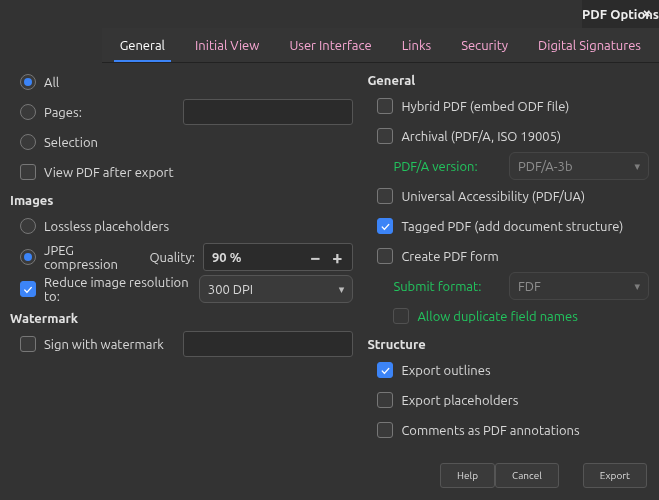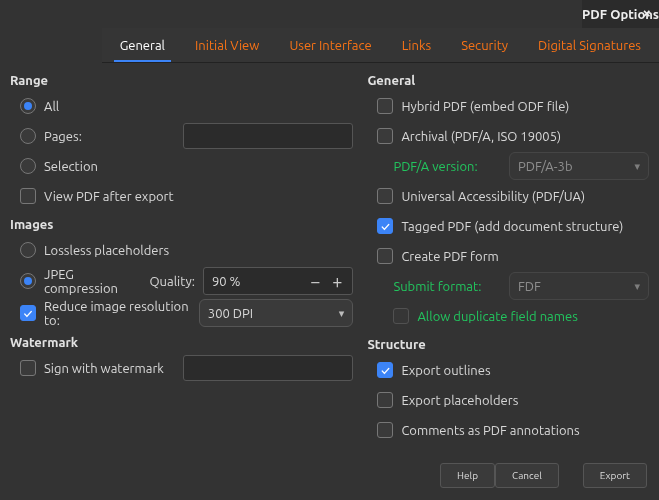--- a/index.html
+++ b/index.html
@@ -1,37 +1,37 @@
 <!DOCTYPE html>
 <html><head>
 <meta charset="utf-8">
 <style>
 * { box-sizing: border-box; margin: 0; padding: 0; font-family: -apple-system, "Segoe UI", Ubuntu, Cantarell, sans-serif; }
 html, body { width: 659px; height: 500px; background: #2a2a2a; color: #d8d8d8; font-size: 13px; overflow: hidden; }
 .window { width: 659px; height: 500px; background: #333333; display: flex; flex-direction: column; align-items: flex-end; }
 .titlebar { height: 28px; background: #2b2b2b; display: flex; align-items: center; justify-content: center; position: relative; font-weight: bold; color: #eee; }
 .titlebar .close { position: absolute; right: 8px; top: 4px; cursor: pointer; color: #eee; font-size: 15px; }
 .tabbar { display: flex; background: #353535; border-bottom: 1px solid #222; padding: 4px 12px 0 12px; gap: 18px; }
-.tab { padding: 6px 6px 8px 6px; color: #f97316; cursor: pointer; border-bottom: 2px solid transparent; }
+.tab { padding: 6px 6px 8px 6px; color: #f9a8d4; cursor: pointer; border-bottom: 2px solid transparent; }
 .tab.active { color: #fff; border-bottom: 2px solid #3c84f7; }
 .body { flex: 1; display: flex; padding: 6px 10px 2px 10px; gap: 14px; overflow: hidden; }
 .col { flex: 1; display: flex; flex-direction: column; gap: 4px; }
 .section-title { font-weight: bold; color: #e2e2e2; margin-top: 4px; margin-bottom: 2px; }
 .row { display: flex; align-items: center; gap: 8px; min-height: 26px; padding-left: 10px; }
 .row.indent { padding-left: 26px; }
 .radio, .check { width: 16px; height: 16px; border: 1px solid #777; background: #3a3a3a; display: inline-flex; align-items: center; justify-content: center; flex-shrink: 0; cursor: pointer; }
 .radio { border-radius: 50%; }
 .radio.checked::after { content: ""; width: 8px; height: 8px; border-radius: 50%; background: #3c84f7; }
 .check { border-radius: 3px; }
 .check.checked { background: #3c84f7; border-color: #3c84f7; }
 .check.checked::after { content: "✓"; color: #fff; font-size: 12px; font-weight: bold; }
 .check.disabled, .radio.disabled { opacity: .45; cursor: default; }
 .label.disabled { color: #22c55e; }
 .input { background: #2b2b2b; border: 1px solid #555; border-radius: 3px; height: 26px; padding: 0 8px; color: #ddd; }
-.spin { display: flex; align-items: center; background: #2b2b2b; border: 1px solid #555; border-radius: 3px; height: 28px; padding: 0 4px 0 8px; width: 170px; }
+.spin { display: flex; align-items: center; background: #2b2b2b; border: 1px solid #555; border-radius: 3px; height: 28px; padding: 0 4px 0 8px; width: 170px; font-weight: bold; }
 .spin span.val { flex: 1; }
 .spin .btn { width: 22px; text-align: center; font-size: 18px; color: #ccc; cursor: pointer; user-select: none; }
 .combo { display: flex; align-items: center; justify-content: space-between; background: #3a3a3a; border: 1px solid #555; border-radius: 6px; height: 28px; padding: 0 8px; width: 170px; cursor: pointer; }
 .combo.disabled { opacity: .55; cursor: default; }
 .chev { font-size: 11px; color: #bbb; }
 .footer { display: flex; justify-content: space-between; align-items: center; padding: 8px 12px 12px 12px; }
 .footer .right { display: flex; gap: 24px; }
 button.flat { background: #3a3a3a; border: 1px solid #555; color: #ddd; padding: 6px 16px; border-radius: 3px; cursor: pointer; font-size: 10px; }
 </style>
 </head>
@@ -48,21 +48,20 @@
   <div class="tab">Initial View</div>
   <div class="tab">User Interface</div>
   <div class="tab">Links</div>
   <div class="tab">Security</div>
   <div class="tab">Digital Signatures</div>
 </div>
 
 <div class="body">
 
   <div class="col">
-    <div class="section-title">Range</div>
     <div class="row">
       <span class="radio checked"></span>
       <span class="label">All</span>
     </div>
     <div class="row">
       <span class="radio"></span>
       <span class="label">Pages:</span>
       <input class="input" style="width: 170px; margin-left: auto;" value="">
     </div>
     <div class="row">

